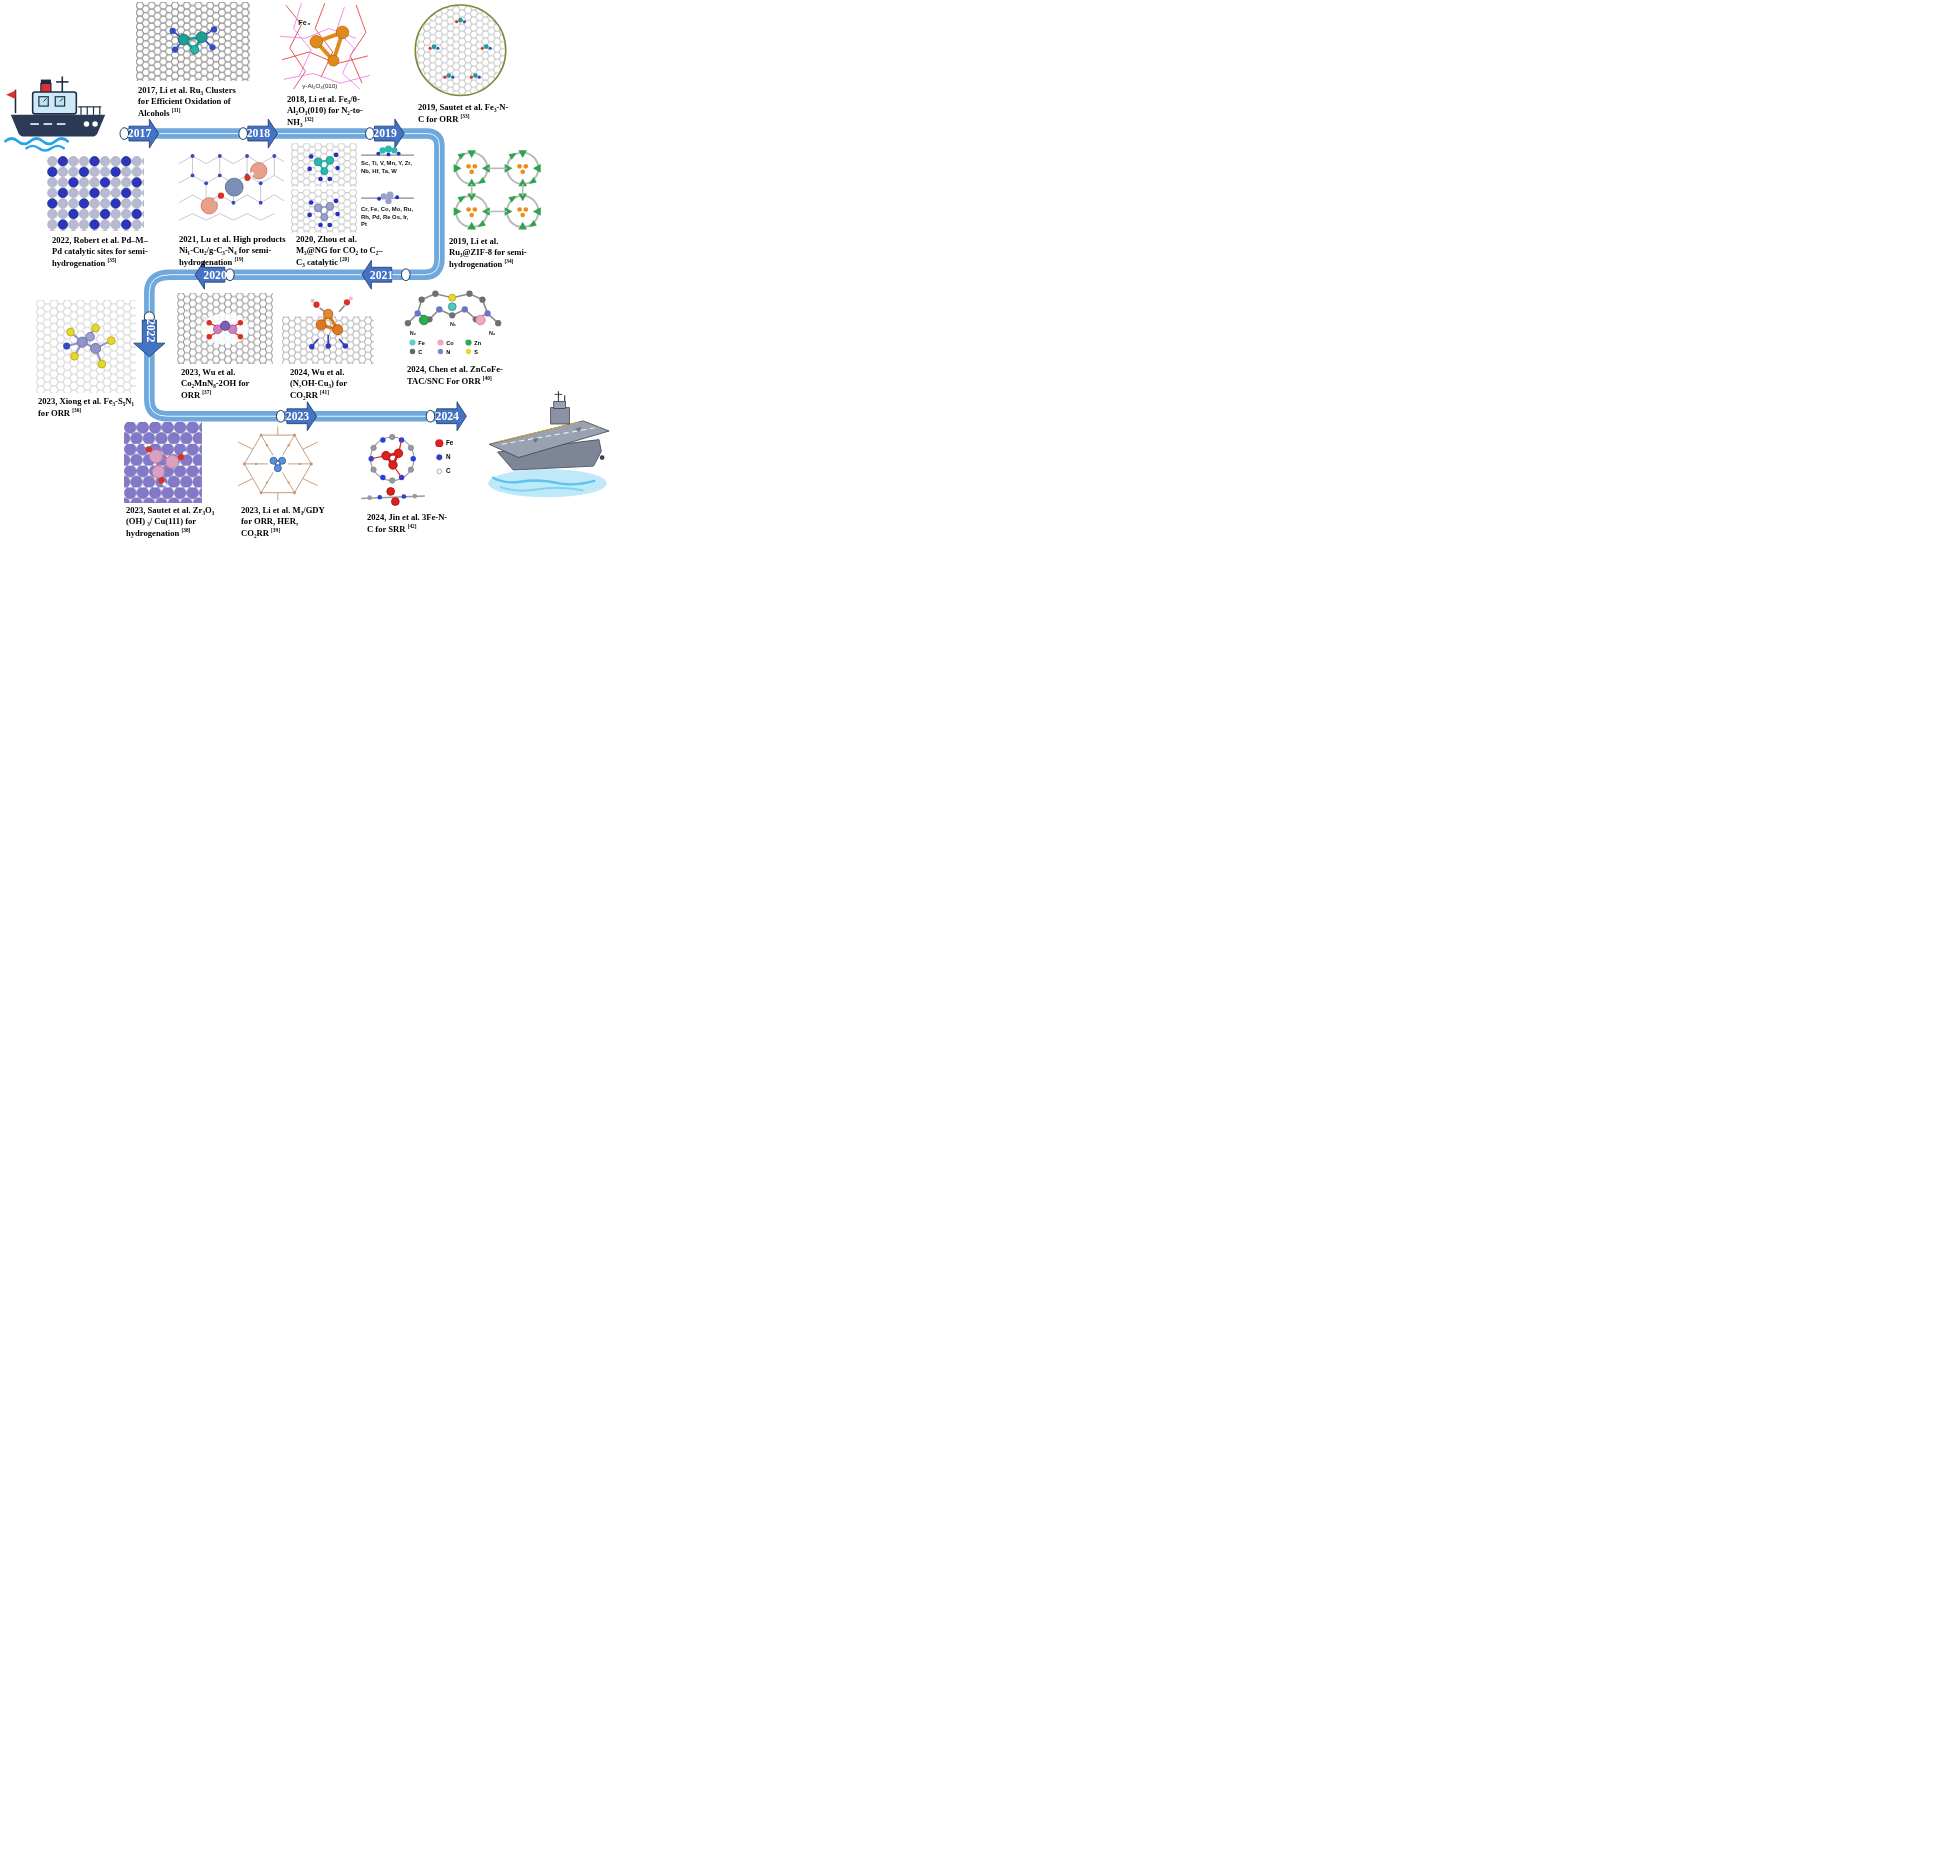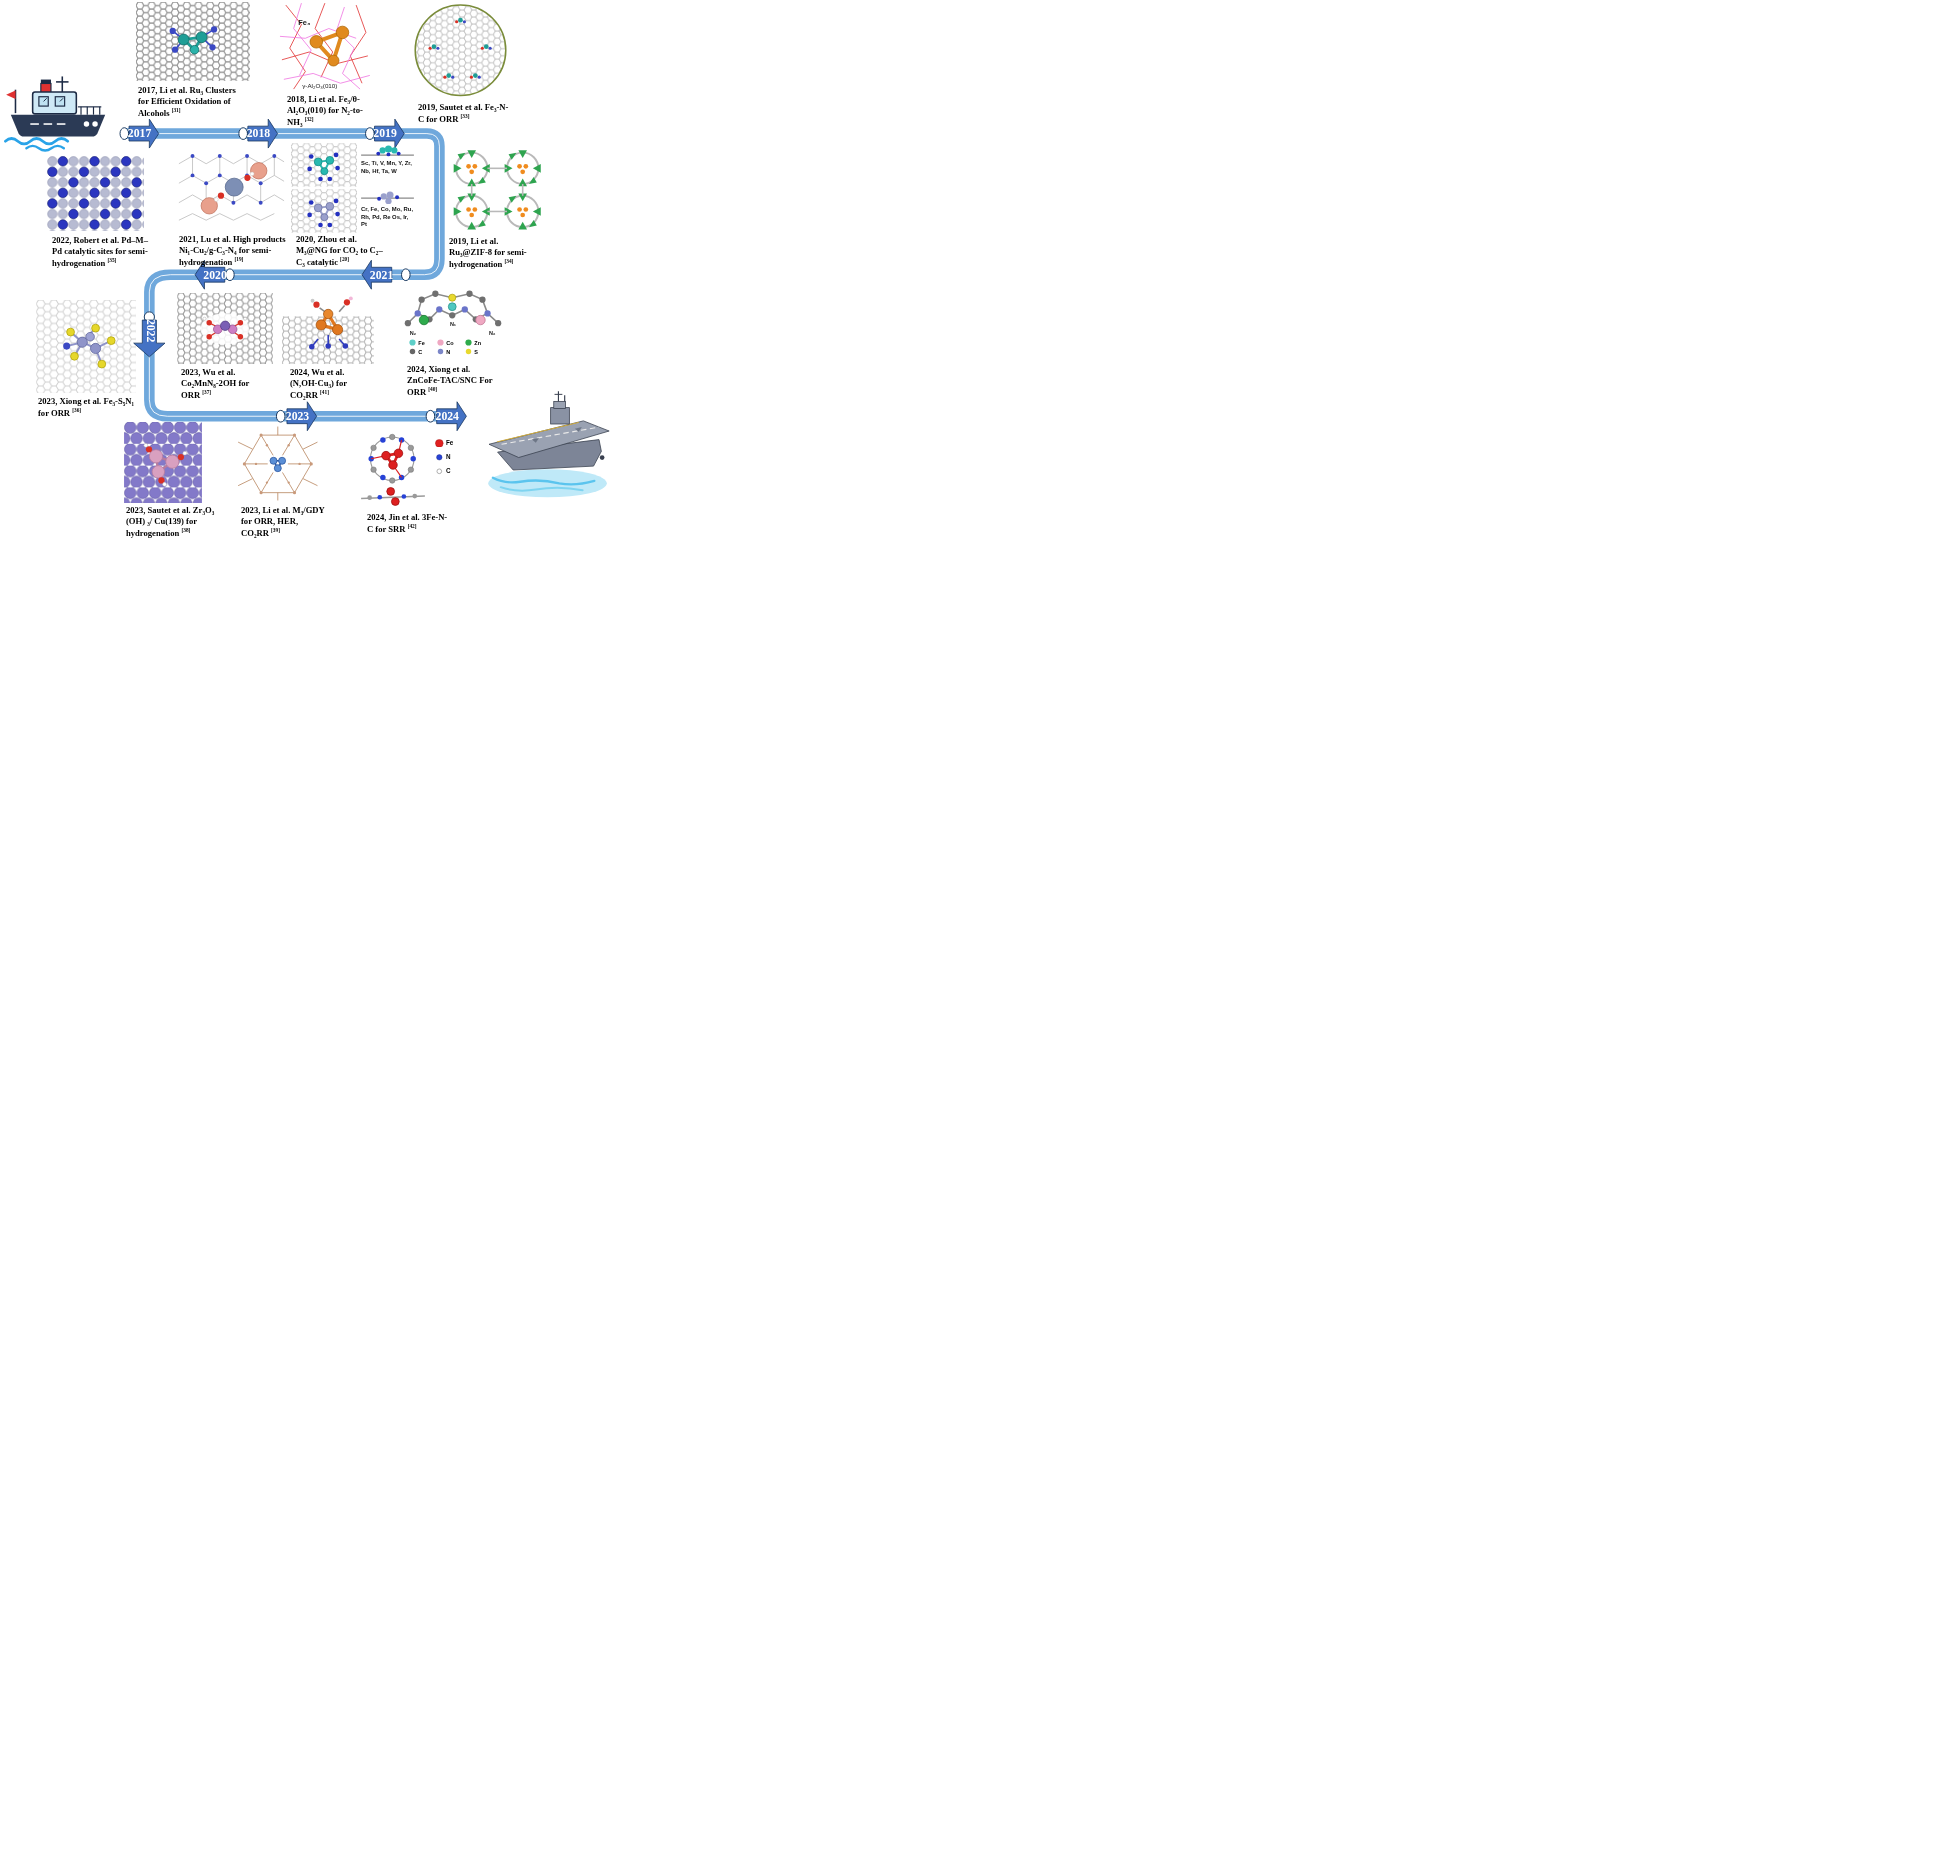--- a/index.html
+++ b/index.html
@@ -530,21 +530,21 @@
         </div>
       <div class="legend-row">
         <svg width="7" height="7" viewBox="0 0 18 18">
             <circle cx="9" cy="9" r="7" fill="#e8d92e"></circle>
           </svg>
         <span>S</span>
         </div>
     </div>
   </div>
   <div class="cap" style="left:407px;top:364px;width:98px;">
-    <span>2024, Xiong et al. ZnCoFe-TAC/SNC For ORR</span>
+    <span>2024, Chen et al. ZnCoFe-TAC/SNC For ORR</span>
     <sup class="ref">[40]</sup>
   </div>
 
   <svg class="abs" style="left:124px;top:422px;" width="78" height="81" viewBox="0 0 200 208">
     <defs>
         <pattern id="cuball" width="32" height="56" patternUnits="userSpaceOnUse">
       <circle cx="16" cy="14" r="15" fill="#8379c9" stroke="#5d54a0" stroke-width="1.5"></circle>
       <circle cx="0" cy="42" r="15" fill="#8379c9" stroke="#5d54a0" stroke-width="1.5"></circle>
       <circle cx="32" cy="42" r="15" fill="#8379c9" stroke="#5d54a0" stroke-width="1.5"></circle>
     </pattern>
@@ -559,21 +559,21 @@
     <circle cx="124" cy="102" r="17" fill="#d9a0c0" stroke="#b77b9e" stroke-width="2"></circle>
     <circle cx="88" cy="128" r="16" fill="#d9a0c0" stroke="#b77b9e" stroke-width="2"></circle>
     <circle cx="64" cy="70" r="8" fill="#d93025"></circle>
       <circle cx="56" cy="60" r="5" fill="#fff" stroke="#aaa"></circle>
     <circle cx="146" cy="90" r="8" fill="#d93025"></circle>
       <circle cx="156" cy="80" r="5" fill="#fff" stroke="#aaa"></circle>
     <circle cx="96" cy="150" r="8" fill="#d93025"></circle>
       <circle cx="104" cy="160" r="5" fill="#fff" stroke="#aaa"></circle>
   </svg>
   <div class="cap" style="left:126px;top:505px;width:98px;">
-    <span>2023, Sautet et al. Zr₃O₃ (OH) ₃/ Cu(139) for hydrogenation</span>
+    <span>2023, Sautet et al. Zr₃O₃ (OH) ₃/ Cu(111) for hydrogenation</span>
     <sup class="ref">[38]</sup>
   </div>
 
   <svg class="abs" style="left:234px;top:425px;" width="88" height="77" viewBox="0 0 225 198">
     <g stroke="#b5825a" stroke-width="2" fill="none">
       <polygon points="198,100 155,26 69,26 26,100 69,174 155,174"></polygon>
       <line x1="198" y1="100" x2="138" y2="100"></line>
         <line x1="26" y1="100" x2="86" y2="100"></line>
       <line x1="155" y1="26" x2="124" y2="78"></line>
         <line x1="69" y1="26" x2="100" y2="78"></line>

